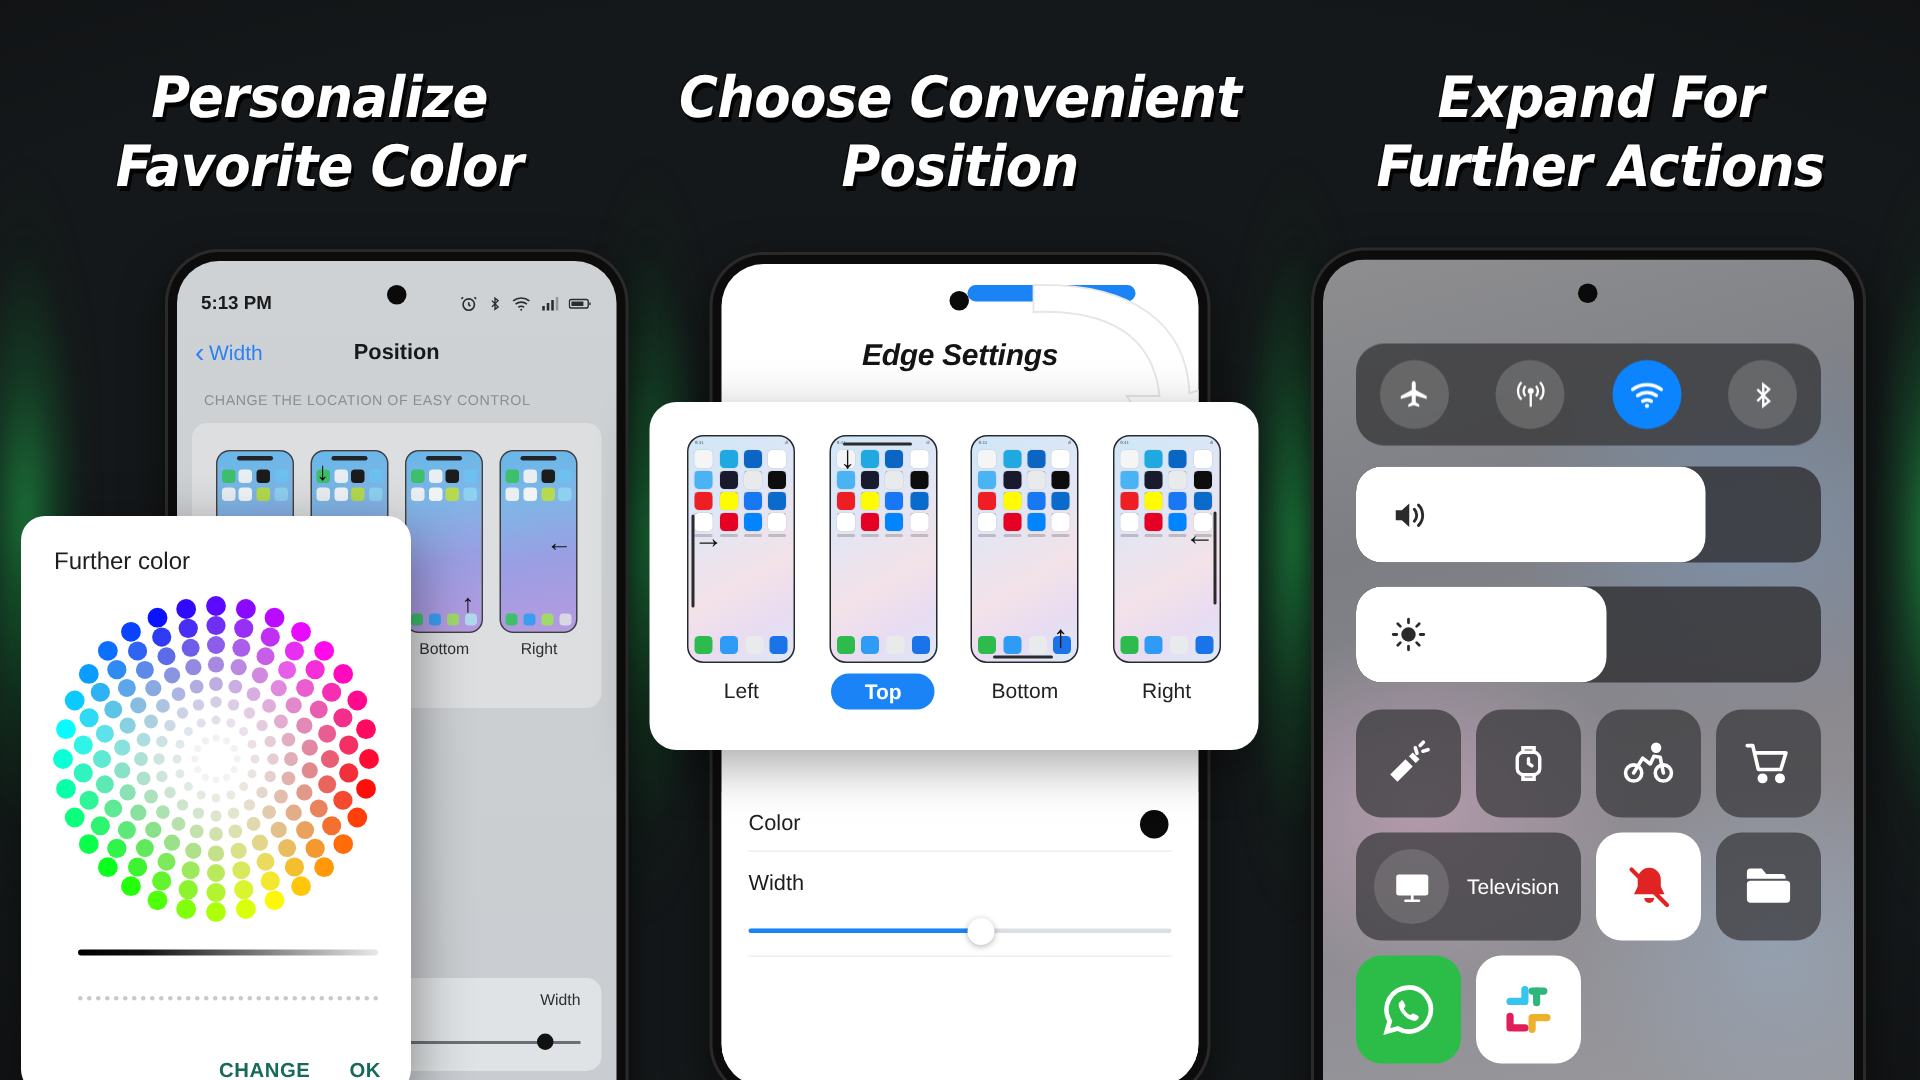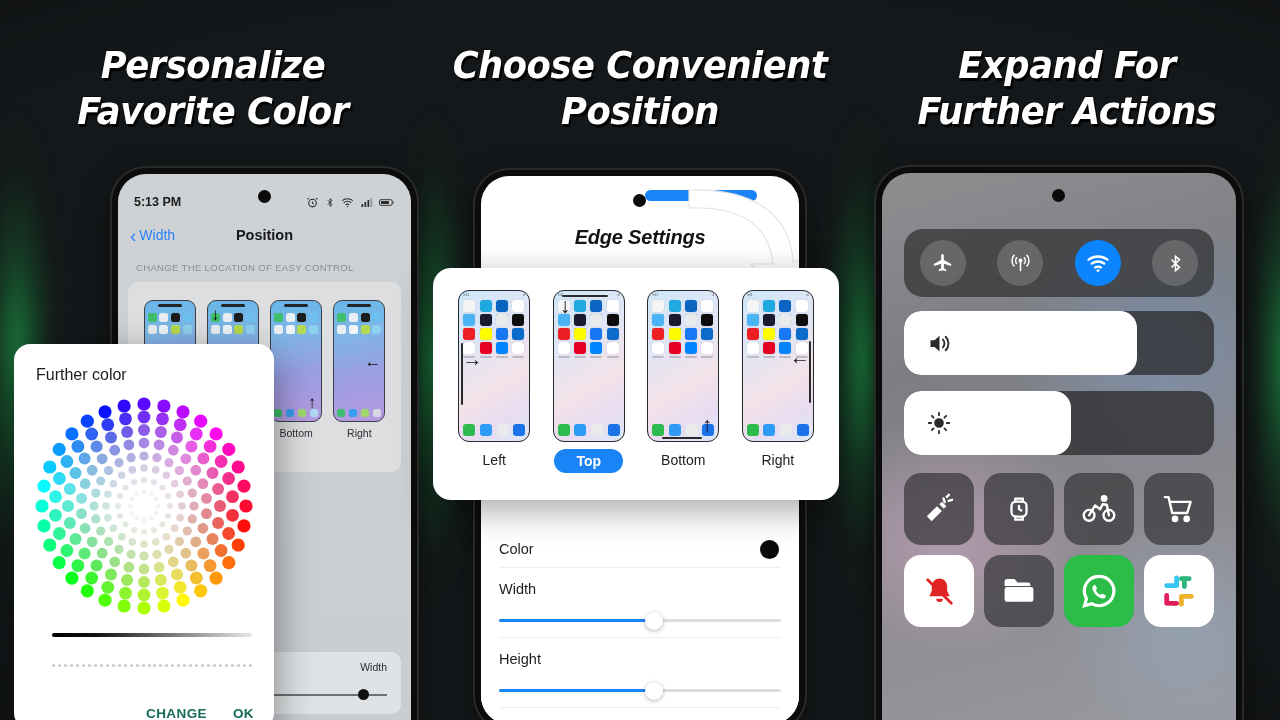--- a/index.html
+++ b/index.html
@@ -728,28 +728,20 @@
       </div>
       <div class="lrow">
         <div class="lbl">Width</div>
         <div class="sl">
           <span class="trk"></span>
           <span class="fil" style="width:55%"></span>
           <span class="kn" style="left:calc(55% - 9px)"></span>
         </div>
       </div>
       <div class="lrow">
-        <div class="lbl">Height</div>
-        <div class="sl">
-          <span class="trk"></span>
-          <span class="fil" style="width:55%"></span>
-          <span class="kn" style="left:calc(55% - 9px)"></span>
-        </div>
-      </div>
-      <div class="lrow">
         
       </div>
     </div>
   </div>
 </div>
 
 <div id="edgecard">
 
   <div class="edgecell">
     <div class="ephone">
@@ -976,20 +968,29 @@
           </svg>
       </div>
       <div class="ctile">
         <svg width="34" height="34" viewBox="0 0 24 24" fill="none" stroke="#fff" stroke-width="1.7" stroke-linecap="round" stroke-linejoin="round">
             <path d="M2 3.6h2.6l2.6 11.2h10.6l2.4-7.8H5.6"></path>
             <circle cx="9.2" cy="19" r="1.5" fill="#fff"></circle>
             <circle cx="17.4" cy="19" r="1.5" fill="#fff"></circle>
           </svg>
       </div>
 
+      <div class="ctile wide">
+        <span class="tvcirc">
+          <svg width="27" height="27" viewBox="0 0 24 24" fill="#fff">
+              <rect x="2.5" y="4.5" width="19" height="12.4" rx="1.6"></rect>
+              <path d="M8 20h8M12 17v3" stroke="#fff" stroke-width="1.6" stroke-linecap="round"></path>
+            </svg>
+        </span>
+        <span class="tvlabel">Television</span>
+      </div>
 
       <div class="ctile white">
         <svg width="33" height="33" viewBox="0 0 24 24" fill="#e02424">
             <path d="M12 2.6a5.6 5.6 0 0 0-5.6 5.6v3.4L4.6 15.4h14.8L17.6 11.6V8.2A5.6 5.6 0 0 0 12 2.6z"></path>
             <path d="M9.6 17.2a2.4 2.4 0 0 0 4.8 0z"></path>
             <path d="M3.4 3.4 20.6 20.6" stroke="#e02424" stroke-width="2" stroke-linecap="round"></path>
           </svg>
       </div>
 
       <div class="ctile">

